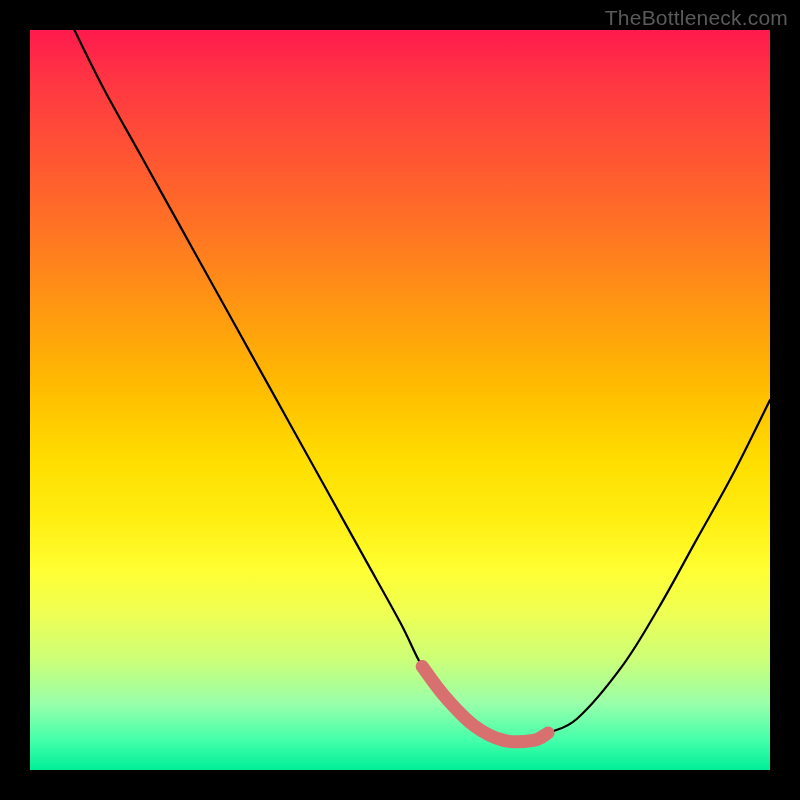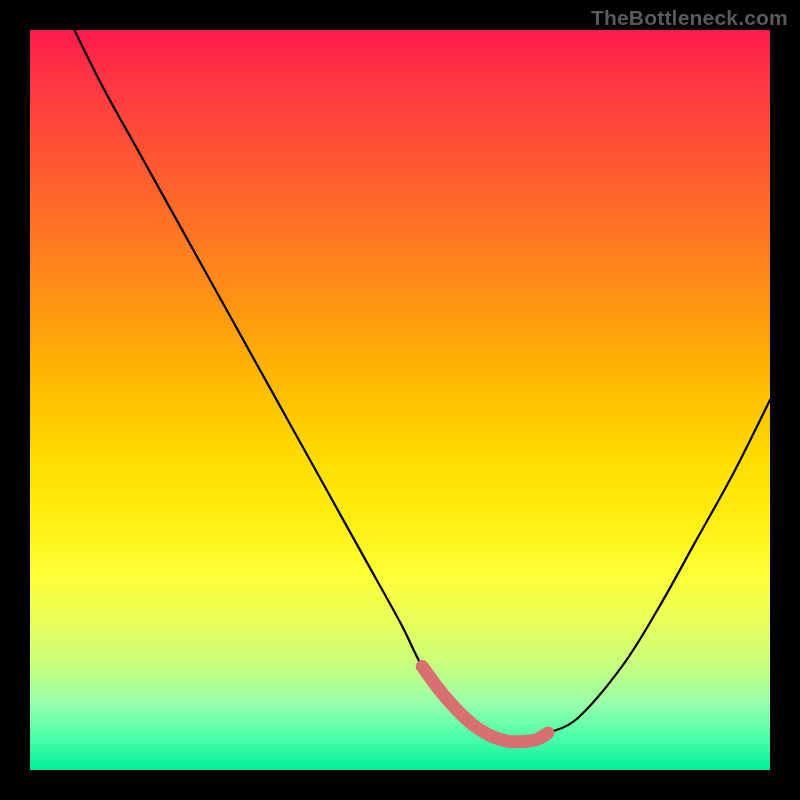--- a/index.html
+++ b/index.html
@@ -33,21 +33,21 @@
       #44ffaa 96%,
       #00ee99 100%
     );
   }
   .watermark {
     position: absolute;
     top: 6px;
     right: 12px;
     color: #5a5a5a;
     font-size: 21px;
-    font-weight: 700;
+    font-weight: 400;
     letter-spacing: 0.2px;
   }
   svg.curve {
     position: absolute;
     left: 0;
     top: 0;
     width: 740px;
     height: 740px;
     pointer-events: none;
   }

